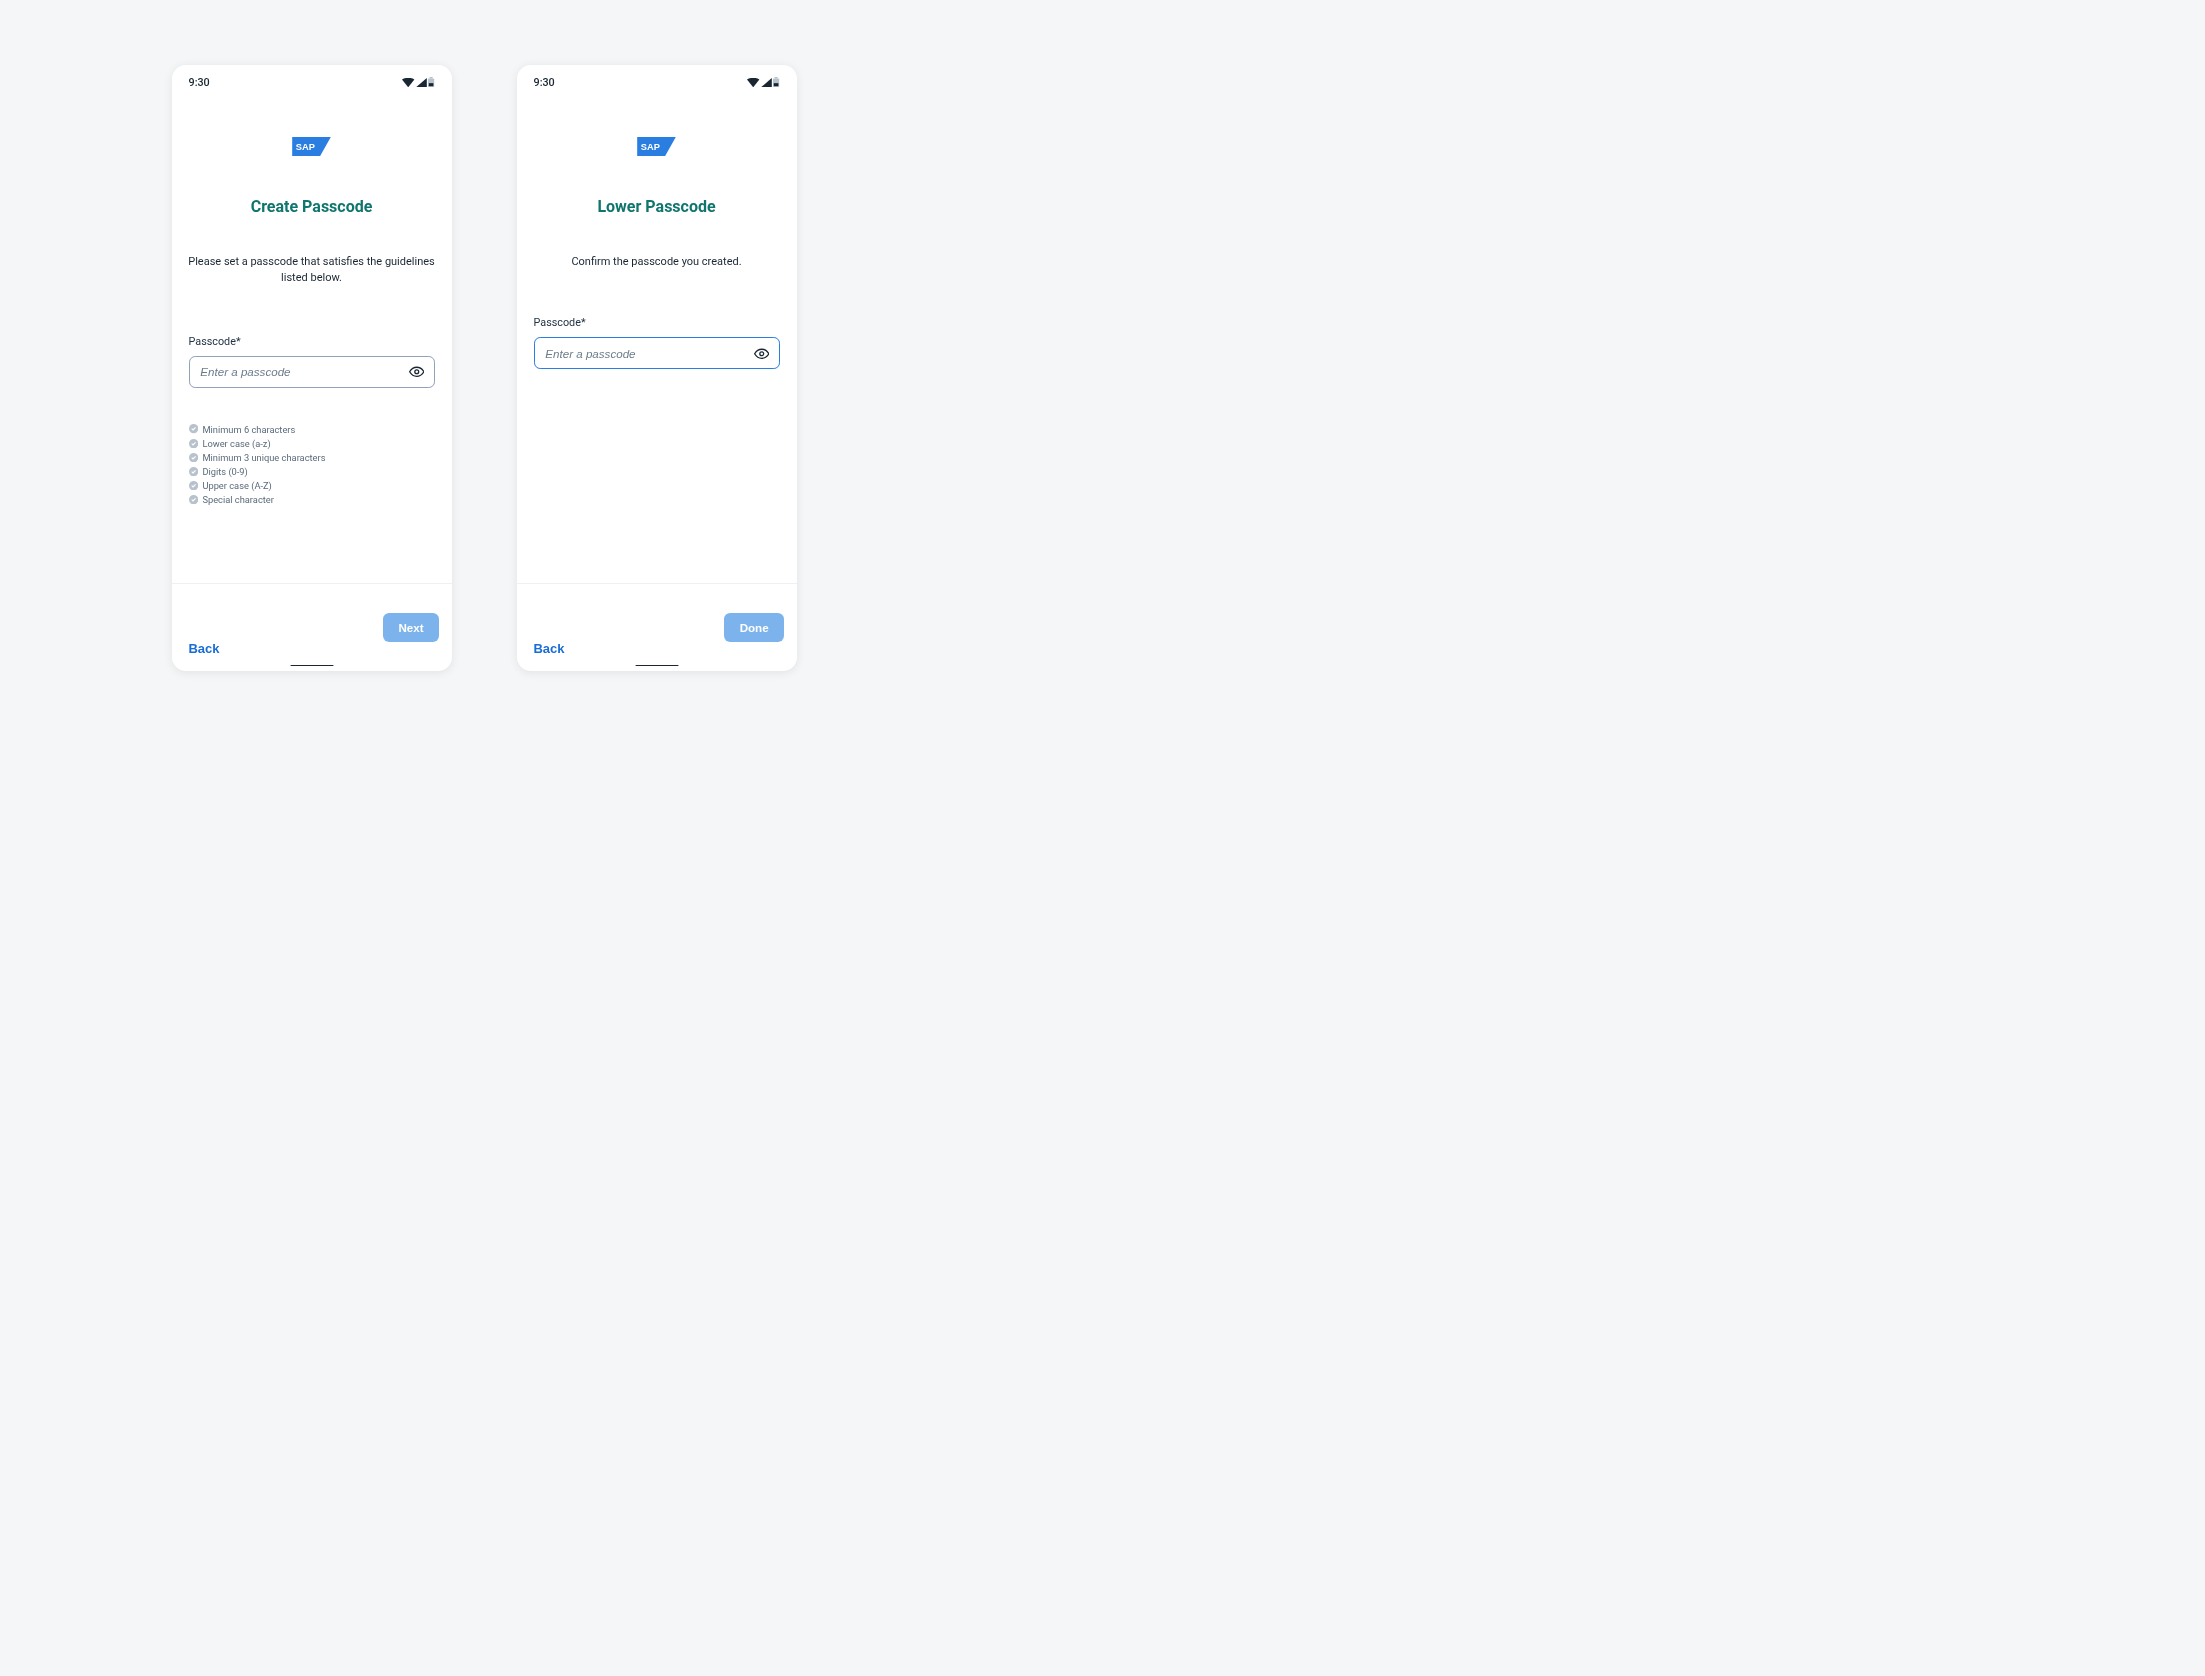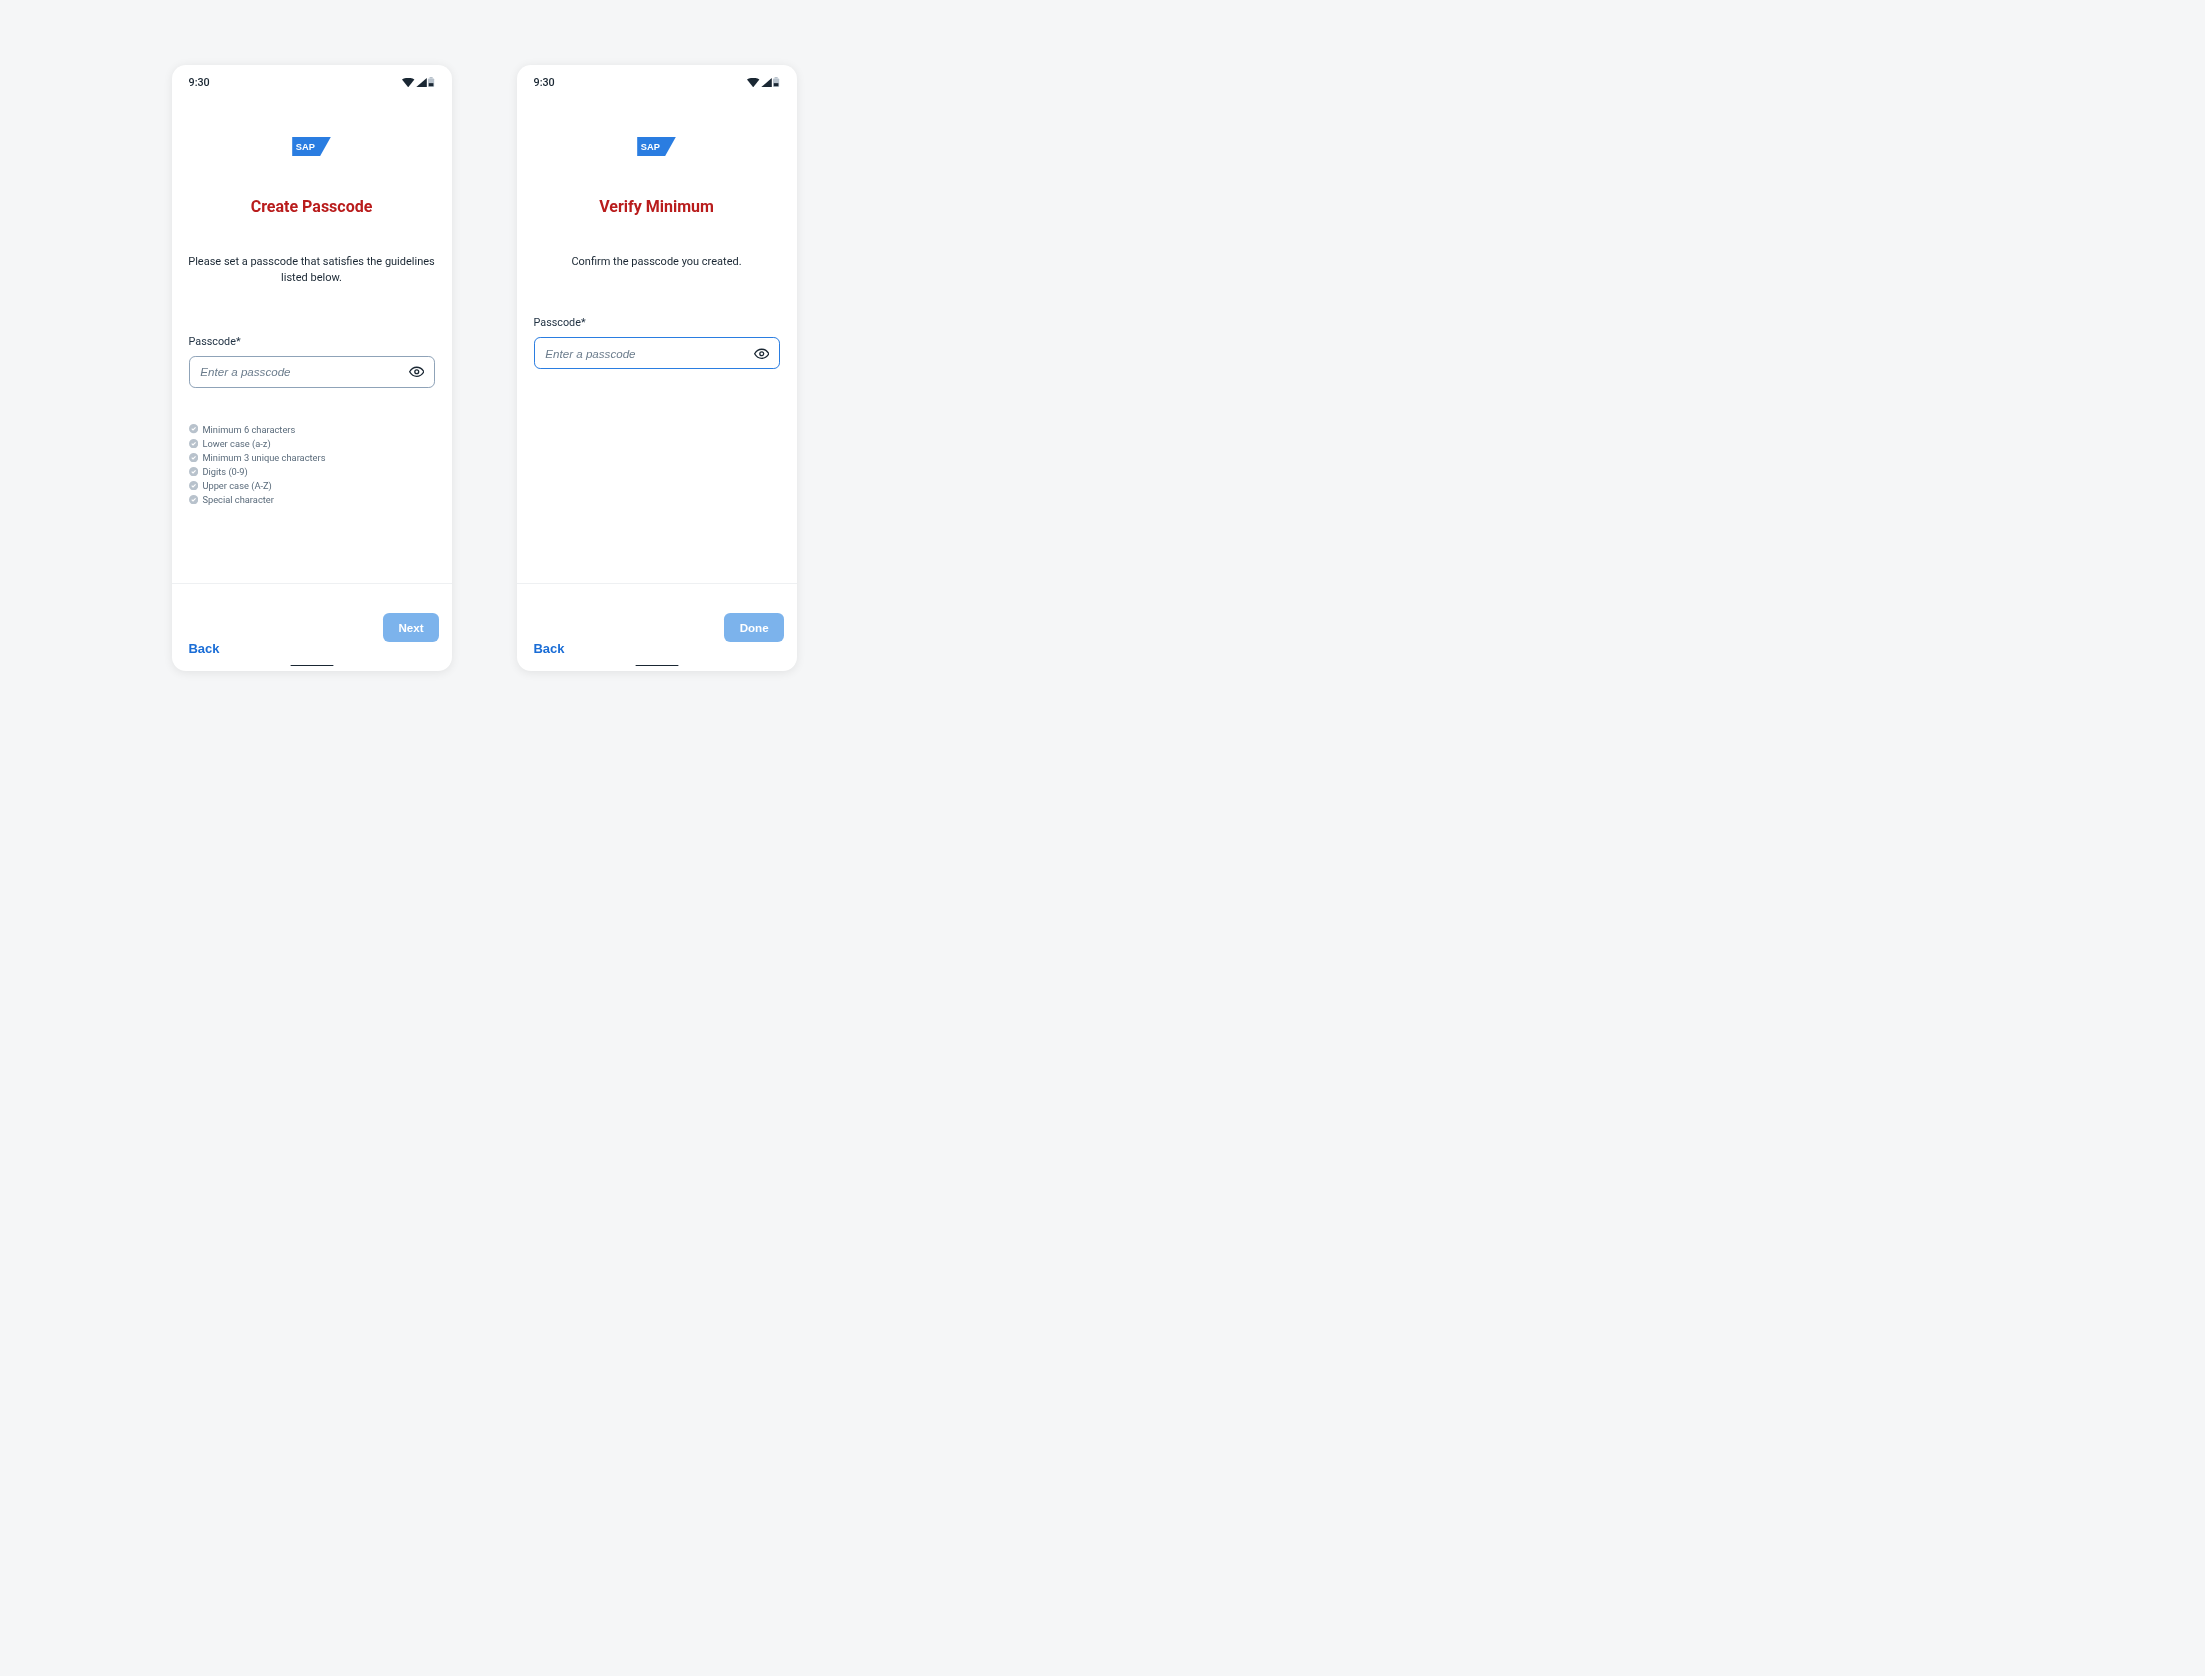--- a/index.html
+++ b/index.html
@@ -37,21 +37,21 @@
   .status-icons { display: flex; align-items: center; gap: 1.5px; }
   .logo-row { display:flex; justify-content:center; margin-top: 14px; }
   .sap-logo {
     width: 39px; height: 19.3px; position: relative;
   }
   .sap-logo svg { width: 39px; height: 19.3px; }
   .title {
     text-align: center;
     font-size: 16px;
     font-weight: 700;
-    color: #b91c1c;
+    color: #0f766e;
     margin-top: 12.4px;
   }
   .subtitle {
     text-align: center;
     font-size: 11px;
     color: #1a2733;
     margin-top: 10.8px;
     padding: 0 16px;
     line-height: 1.4;
   }
@@ -253,21 +253,21 @@
 
   <div class="logo-row">
     <div class="sap-logo">
       <svg viewBox="0 0 50 25">
           <polygon points="0,0 50,0 36,25 0,25" fill="#2a7de1"></polygon>
           <text x="17" y="17" text-anchor="middle" font-family="Arial" font-weight="700" font-size="12" fill="#fff">SAP</text>
         </svg>
     </div>
   </div>
 
-  <h1 class="title">Verify Minimum</h1>
+  <h1 class="title">Lower Passcode</h1>
   <p class="subtitle">Confirm the passcode you created.</p>
 
   <div class="field-wrap verify">
     <div class="field-label">Passcode*</div>
     <div class="input-box focused">
       <input type="password" placeholder="Enter a passcode" style="">
       <span class="eye">
         <svg viewBox="0 0 24 24" fill="none" stroke="#1a2733" stroke-width="2">
             <path d="M1 12s4-7 11-7 11 7 11 7-4 7-11 7S1 12 1 12z"></path>
             <circle cx="12" cy="12" r="3"></circle>

